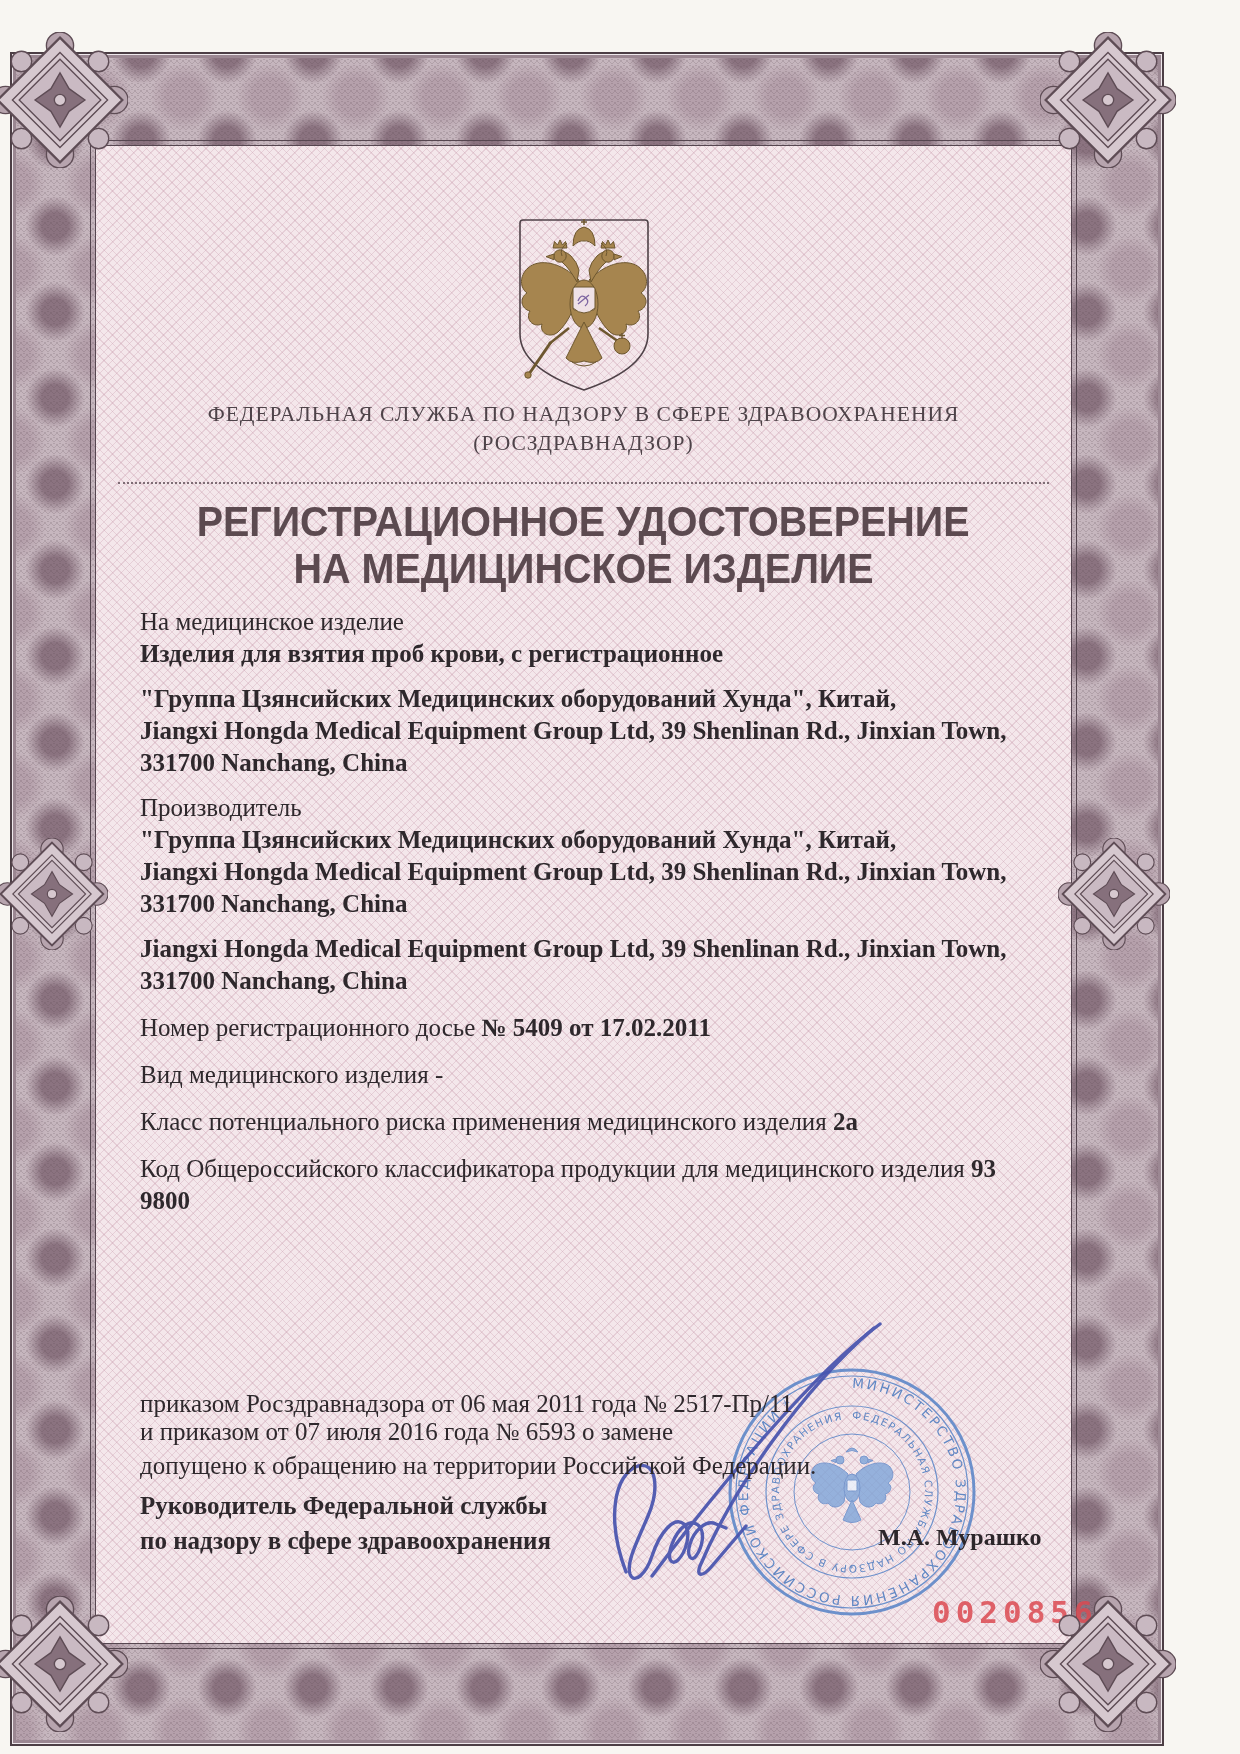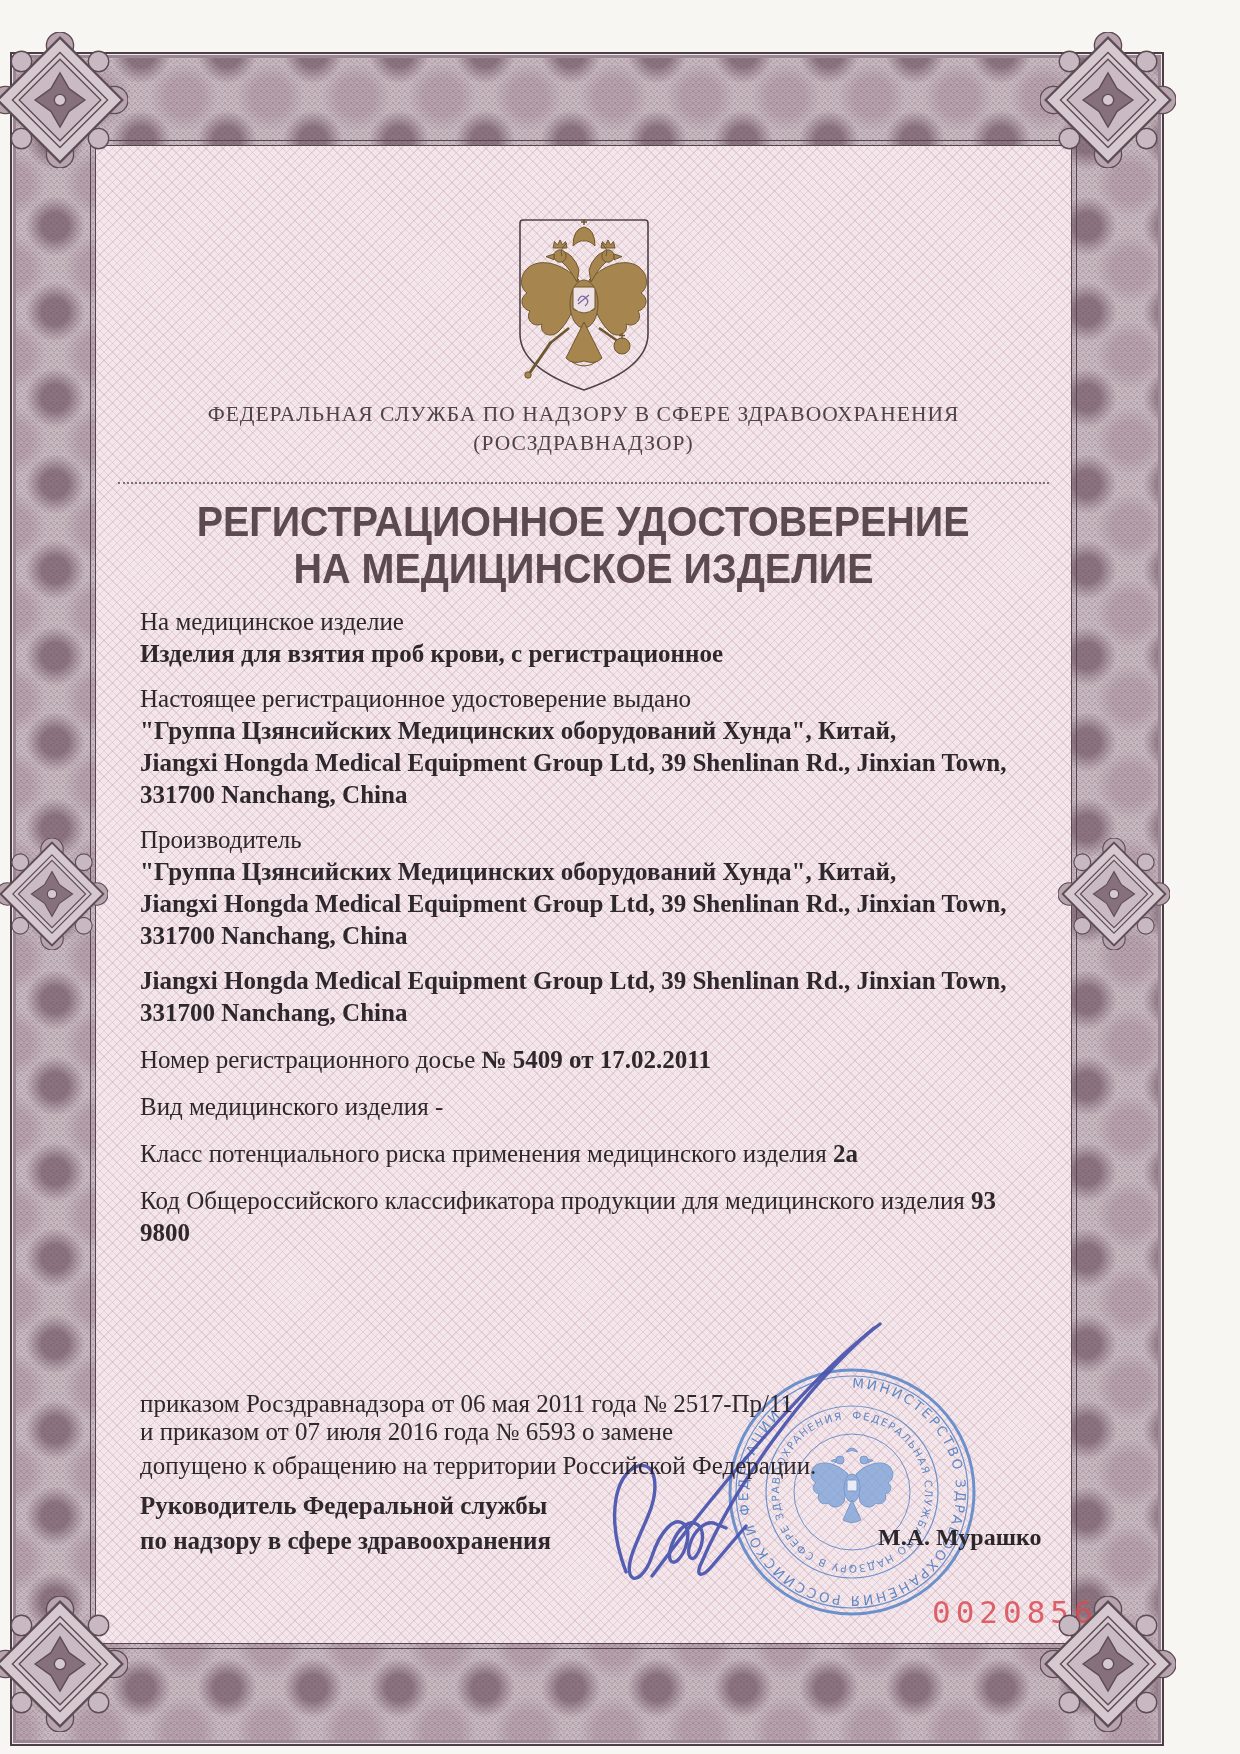--- a/index.html
+++ b/index.html
@@ -50,21 +50,21 @@
   .b{font-weight:700;}
   
   .bottom{position:absolute; left:0; top:1240px; width:100%; height:257px; font-size:25px;}
   .orders{position:absolute; left:44px; top:4px; line-height:28px;}
   .orders .last{margin-top:6px;}
   .sig-title{position:absolute; left:44px; top:102px; font-weight:700; line-height:35px;}
   .stamp{position:absolute; left:628px; top:-22px; width:256px; height:256px; opacity:.88;}
   .signature{position:absolute; left:492px; top:-82px; width:330px; height:320px;}
   .signer{position:absolute; left:782px; top:138px; font-weight:700; font-size:24px; color:#2c262a; z-index:5;}
   .serial{position:absolute; left:836px; top:208px; z-index:5;
-    font-family:"DejaVu Sans Mono", monospace; font-weight:400; font-size:31px;
+    font-family:"DejaVu Sans Mono", monospace; font-weight:700; font-size:31px;
     letter-spacing:5px; color:#dc4a52; opacity:.85;}
   .stamp text{font-family:"DejaVu Sans", sans-serif;}
 </style>
 </head>
 <body>
 
 <svg width="0" height="0" style="position:absolute" aria-hidden="true">
   <defs>
     <symbol id="orn" viewBox="0 0 120 120">
       <g stroke="#5e4c55" stroke-width="1.2">
@@ -154,21 +154,20 @@
     </div>
 
 
     <div class="content">
       <div class="p">
         <div>На медицинское изделие</div>
         <div class="b">Изделия для взятия проб крови, с регистрационное</div>
       </div>
 
       <div class="p">
-        <div>Настоящее регистрационное удостоверение выдано</div>
         <div class="b">"Группа Цзянсийских Медицинских оборудований Хунда", Китай,</div>
         <div class="b">Jiangxi Hongda Medical Equipment Group Ltd, 39 Shenlinan Rd., Jinxian Town,</div>
         <div class="b">331700 Nanchang, China</div>
       </div>
 
       <div class="p">
         <div>Производитель</div>
         <div class="b">"Группа Цзянсийских Медицинских оборудований Хунда", Китай,</div>
         <div class="b">Jiangxi Hongda Medical Equipment Group Ltd, 39 Shenlinan Rd., Jinxian Town,</div>
         <div class="b">331700 Nanchang, China</div>

